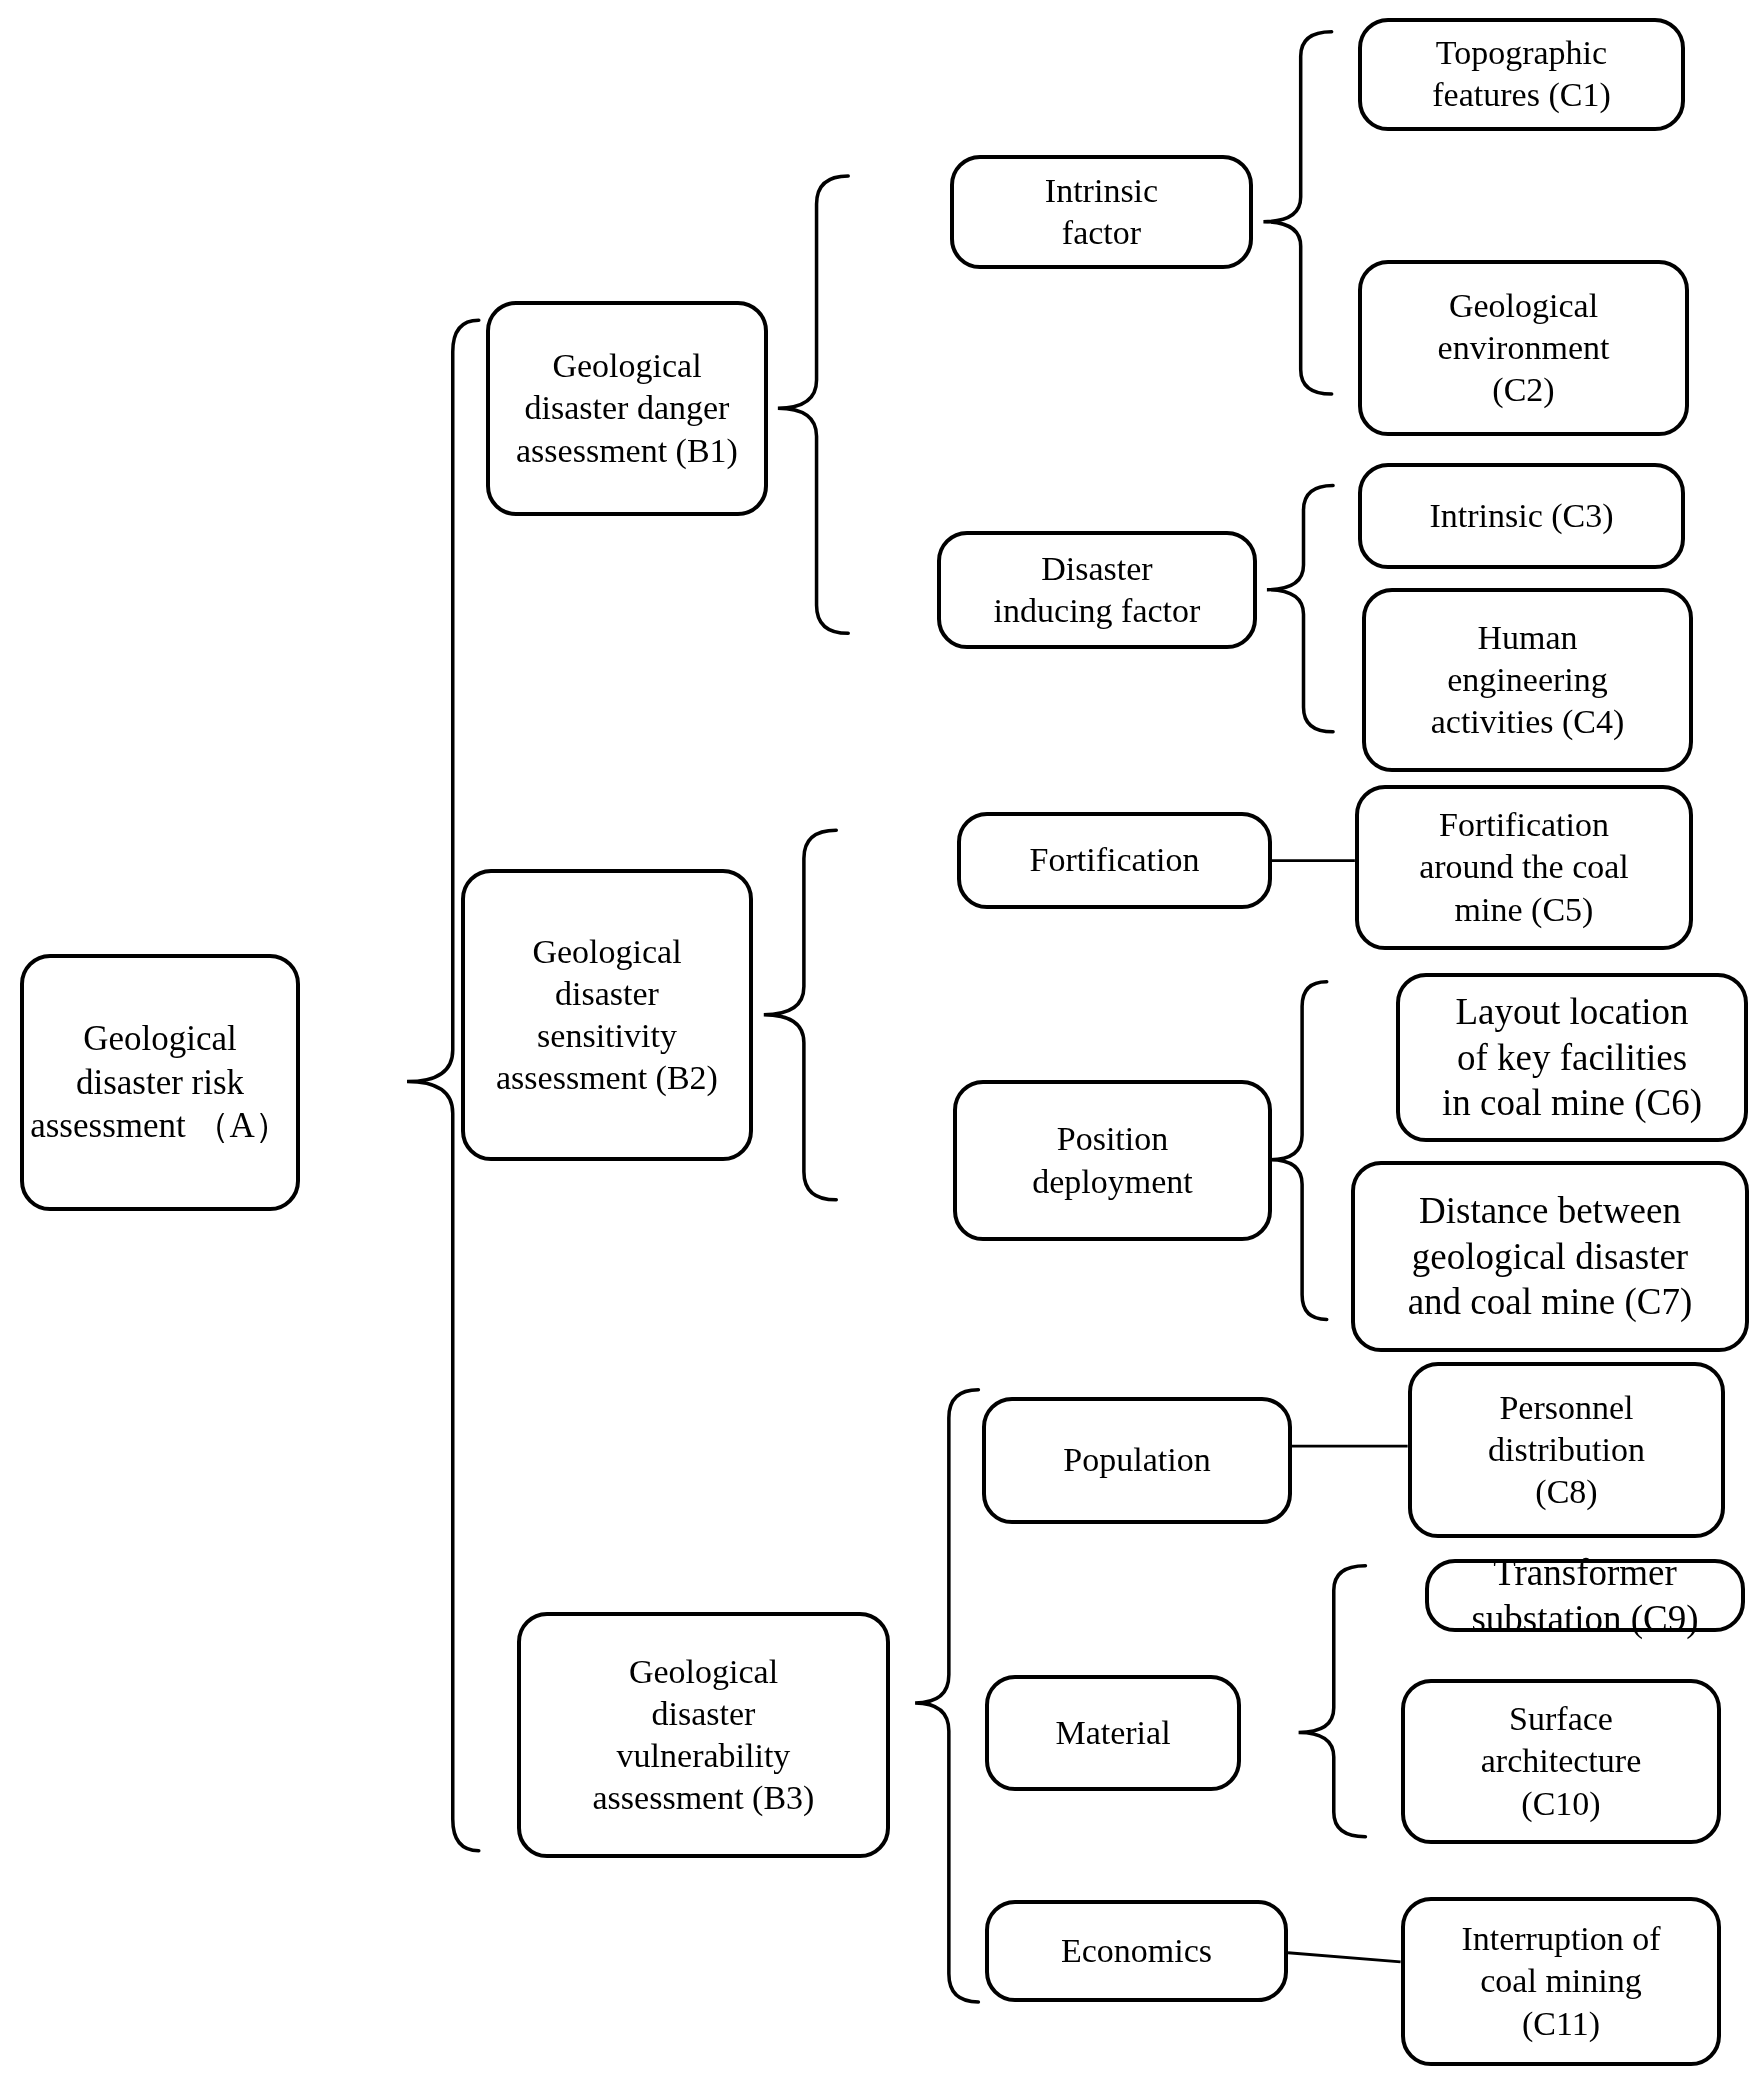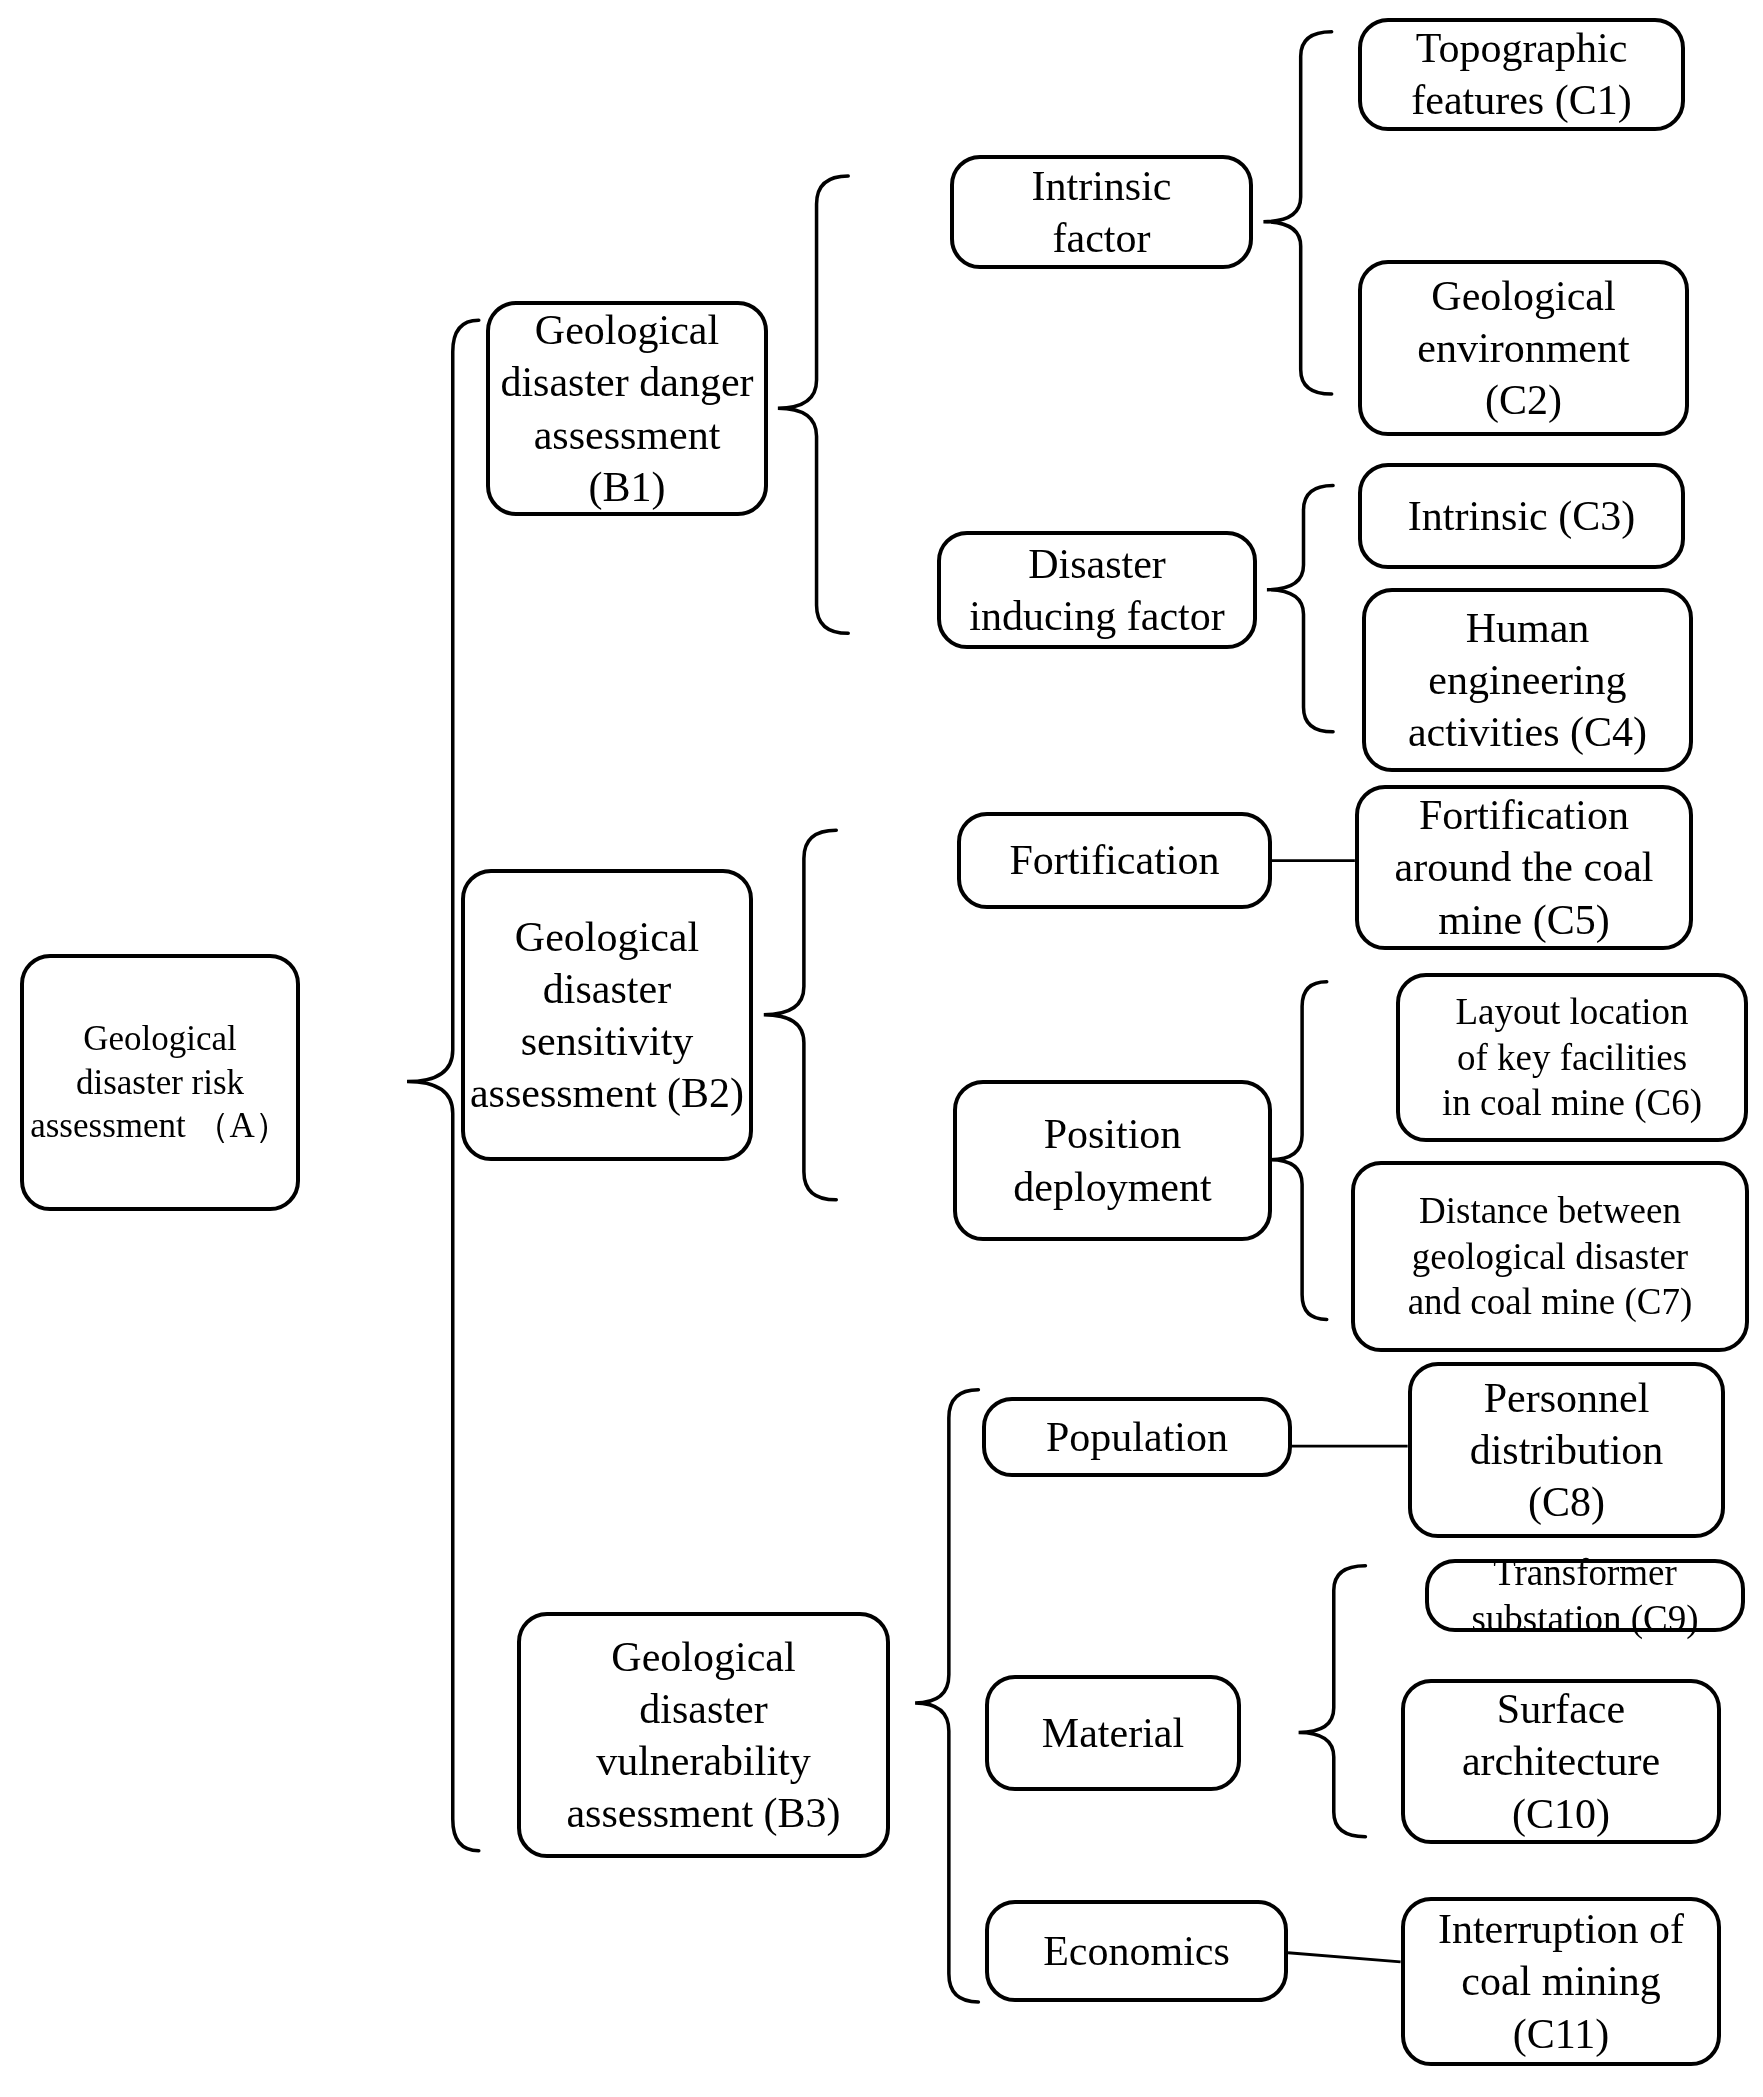--- a/index.html
+++ b/index.html
@@ -38,21 +38,21 @@
     border: 4.2px solid #000000;
     border-radius: 30px;
     background: #ffffff;
     display: flex;
     align-items: center;
     justify-content: center;
     text-align: center;
     white-space: pre-line;
     line-height: 1.24;
     padding: 1.4px 4.2px;
-    font-size: 42px;
+    font-size: 34px;
   }
   .fs50 { font-size: 35px; }
   .fs52 { font-size: 37px; margin-left: 24px; }
 </style>
 </head>
 <body>
 
 <div class="canvas">
 
   <svg class="connector-layer" viewBox="0 0 2506 2980" xmlns="http://www.w3.org/2000/svg">
@@ -94,21 +94,21 @@
 vulnerability
 assessment (B3)</div>
 
   <div class="node" style="left:950px;top:155px;width:303px;height:114px">Intrinsic
 factor</div>
   <div class="node" style="left:937px;top:531px;width:320px;height:118px">Disaster
 inducing factor</div>
   <div class="node" style="left:957px;top:812px;width:315px;height:97px">Fortification</div>
   <div class="node" style="left:953px;top:1080px;width:319px;height:161px">Position
 deployment</div>
-  <div class="node" style="left:982px;top:1397px;width:310px;height:80px">Population</div>
+  <div class="node" style="left:982px;top:1397px;width:310px;height:127px">Population</div>
   <div class="node" style="left:985px;top:1675px;width:256px;height:116px">Material</div>
   <div class="node" style="left:985px;top:1900px;width:303px;height:102px">Economics</div>
 
   <div class="node" style="left:1358px;top:17.6px;width:327px;height:113px">Topographic
 features (C1)</div>
   <div class="node" style="left:1358px;top:260px;width:331px;height:176px">Geological
 environment
 (C2)</div>
   <div class="node" style="left:1358px;top:463px;width:327px;height:106px">Intrinsic (C3)</div>
   <div class="node" style="left:1362px;top:588px;width:331px;height:184px">Human

